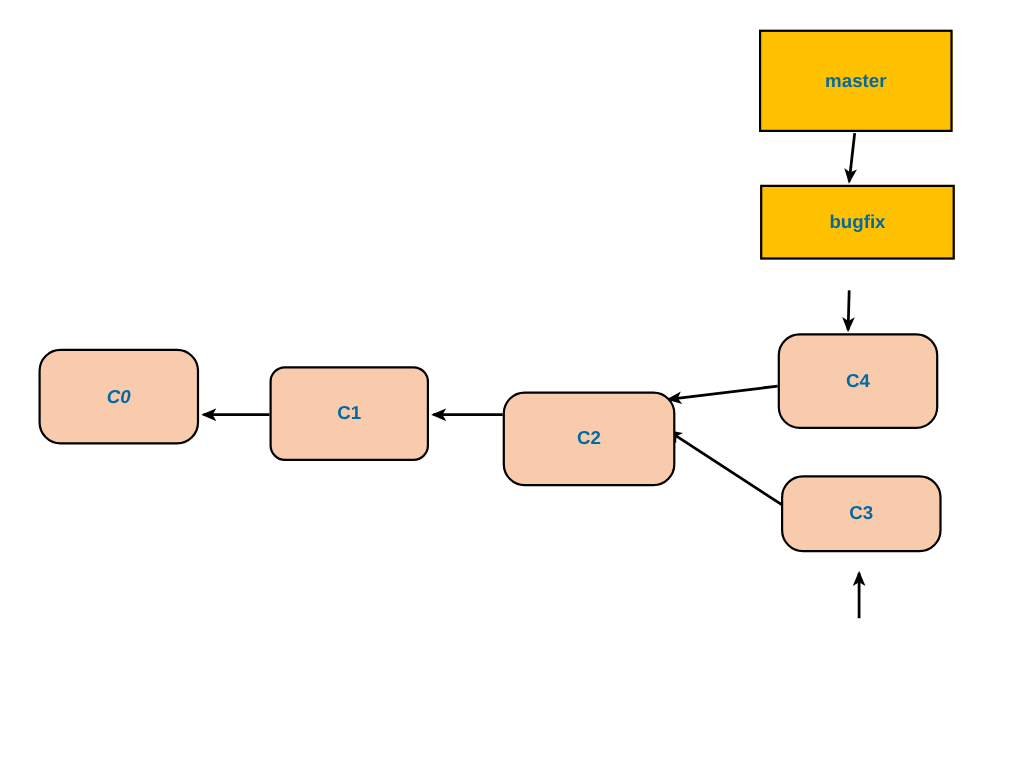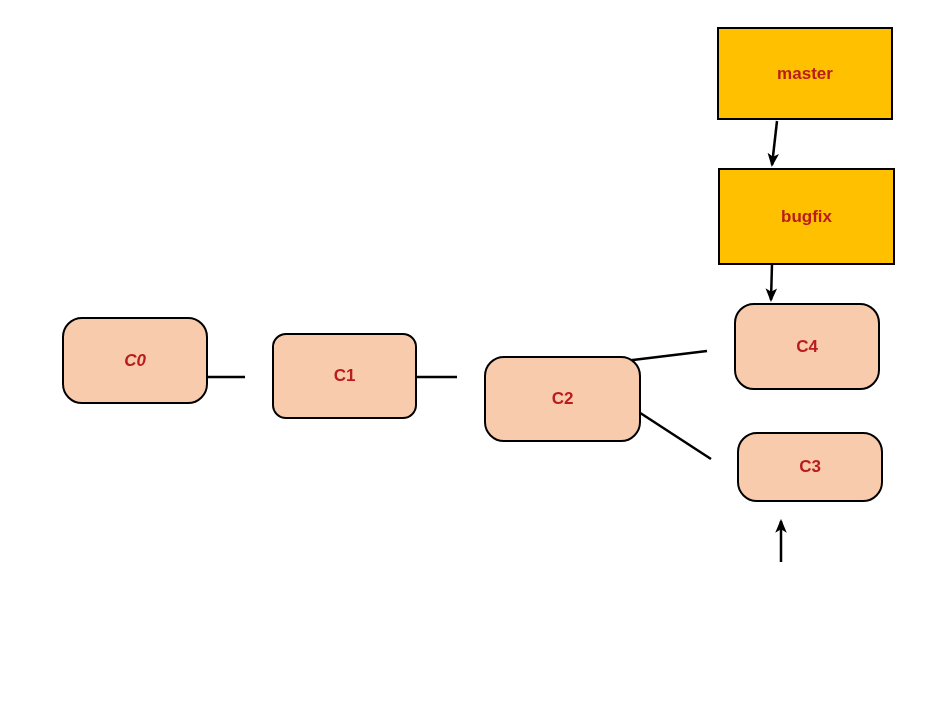--- a/index.html
+++ b/index.html
@@ -30,24 +30,23 @@
   .arrowhead-path {
     fill: var(--arrow-color, #000000);
   }
   .node {
     position: absolute;
     box-sizing: border-box;
     display: flex;
     align-items: center;
     justify-content: center;
     text-align: center;
-    color: #b91c1c;
+    color: #0369a1;
     font-weight: bold;
     cursor: default;
-    margin-left: 27px;
   }
   .node.branch {
     background: var(--branch-fill, #FFC000);
     border: 2px solid var(--border-color, #000000);
     font-size: 17px;
   }
   .node.commit {
     background: var(--commit-fill, #F8CBAD);
     border: 2px solid var(--border-color, #000000);
     border-radius: 20px;
@@ -70,21 +69,21 @@
         <line x1="707" y1="351" x2="608" y2="363" marker-end="url(#arrow)"></line>
         <line x1="711" y1="459" x2="608" y2="392" marker-end="url(#arrow)"></line>
         <line x1="457" y1="377" x2="394" y2="377" marker-end="url(#arrow)"></line>
         <line x1="245" y1="377" x2="185" y2="377" marker-end="url(#arrow)"></line>
         <line x1="781" y1="562" x2="781" y2="521" marker-end="url(#arrow)"></line>
       </g>
   </svg>
 <div class="node branch" style="left: 690px; top: 27px; width: 176px; height: 93px;">
       <span>master</span>
     </div>
-    <div class="node branch" style="left: 691px; top: 168px; width: 177px; height: 97px;">
+    <div class="node branch" style="left: 691px; top: 168px; width: 177px; height: 68px;">
       <span>bugfix</span>
     </div>
     <div class="node commit" style="left: 707px; top: 303px; width: 146px; height: 87px;">
       <span>C4</span>
     </div>
     <div class="node commit" style="left: 35px; top: 317px; width: 146px; height: 87px; font-style: italic;">
       <span>C0</span>
     </div>
     <div class="node commit" style="left: 245px; top: 333px; width: 145px; height: 86px; border-radius: 14px;">
       <span>C1</span>

